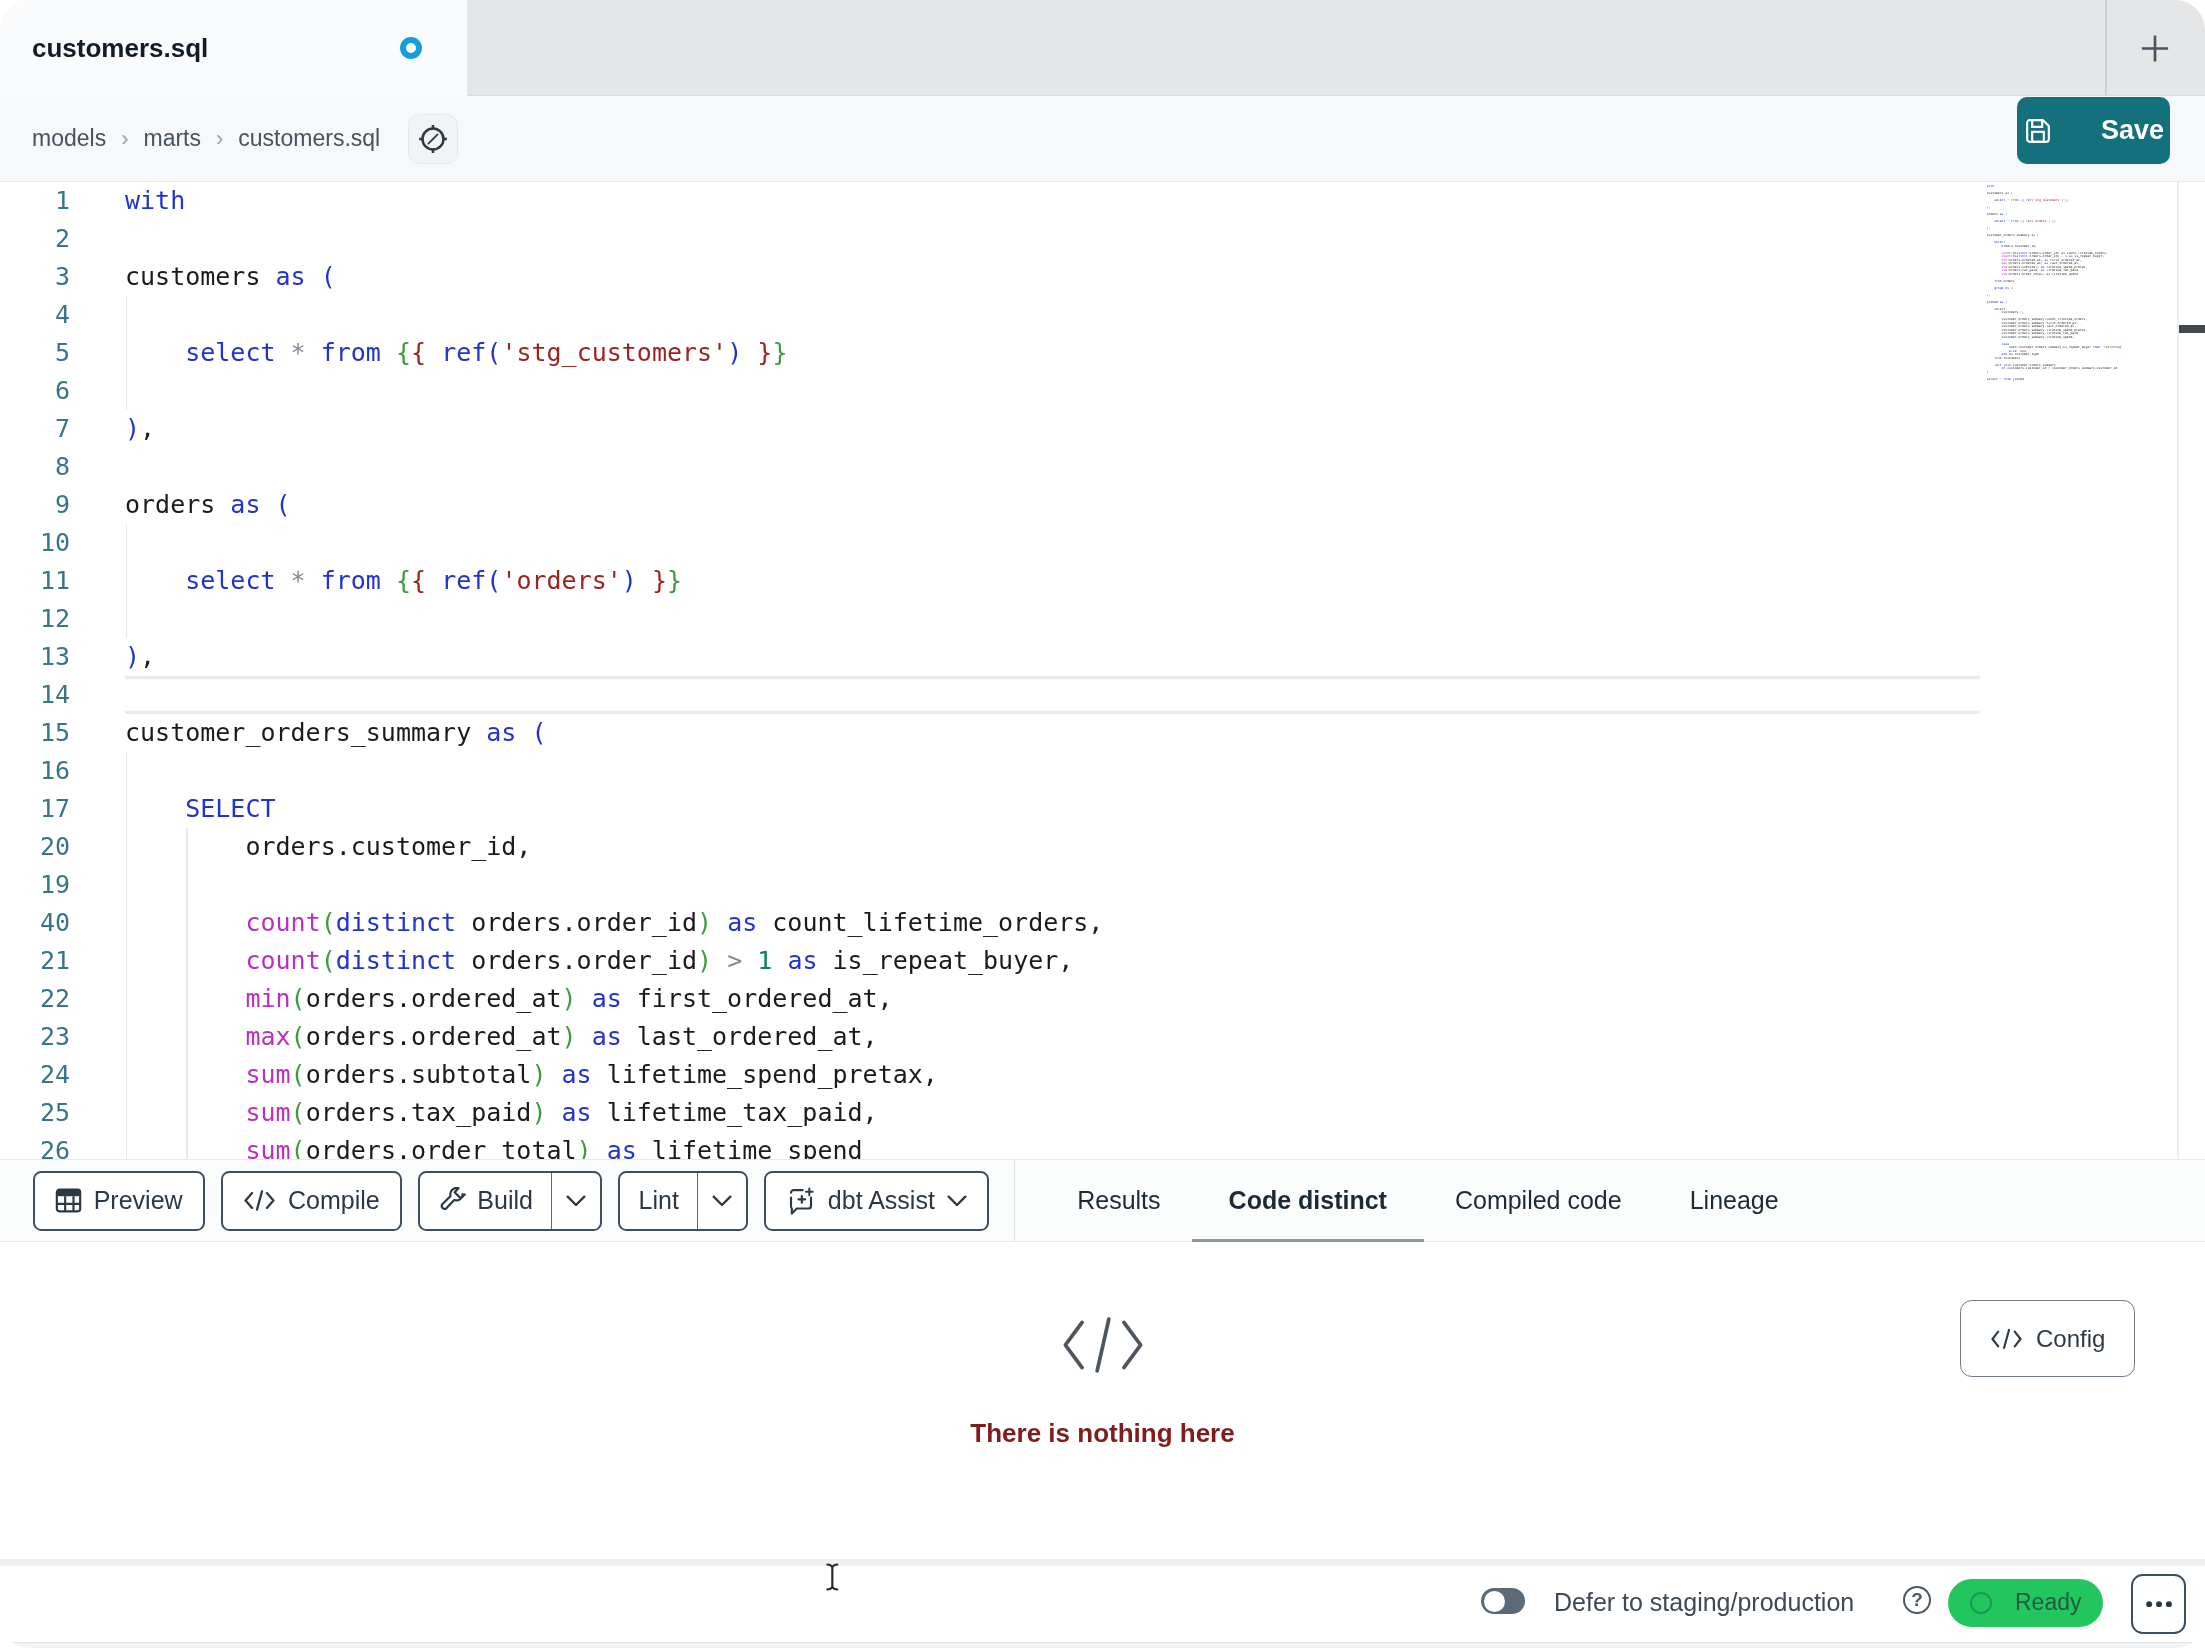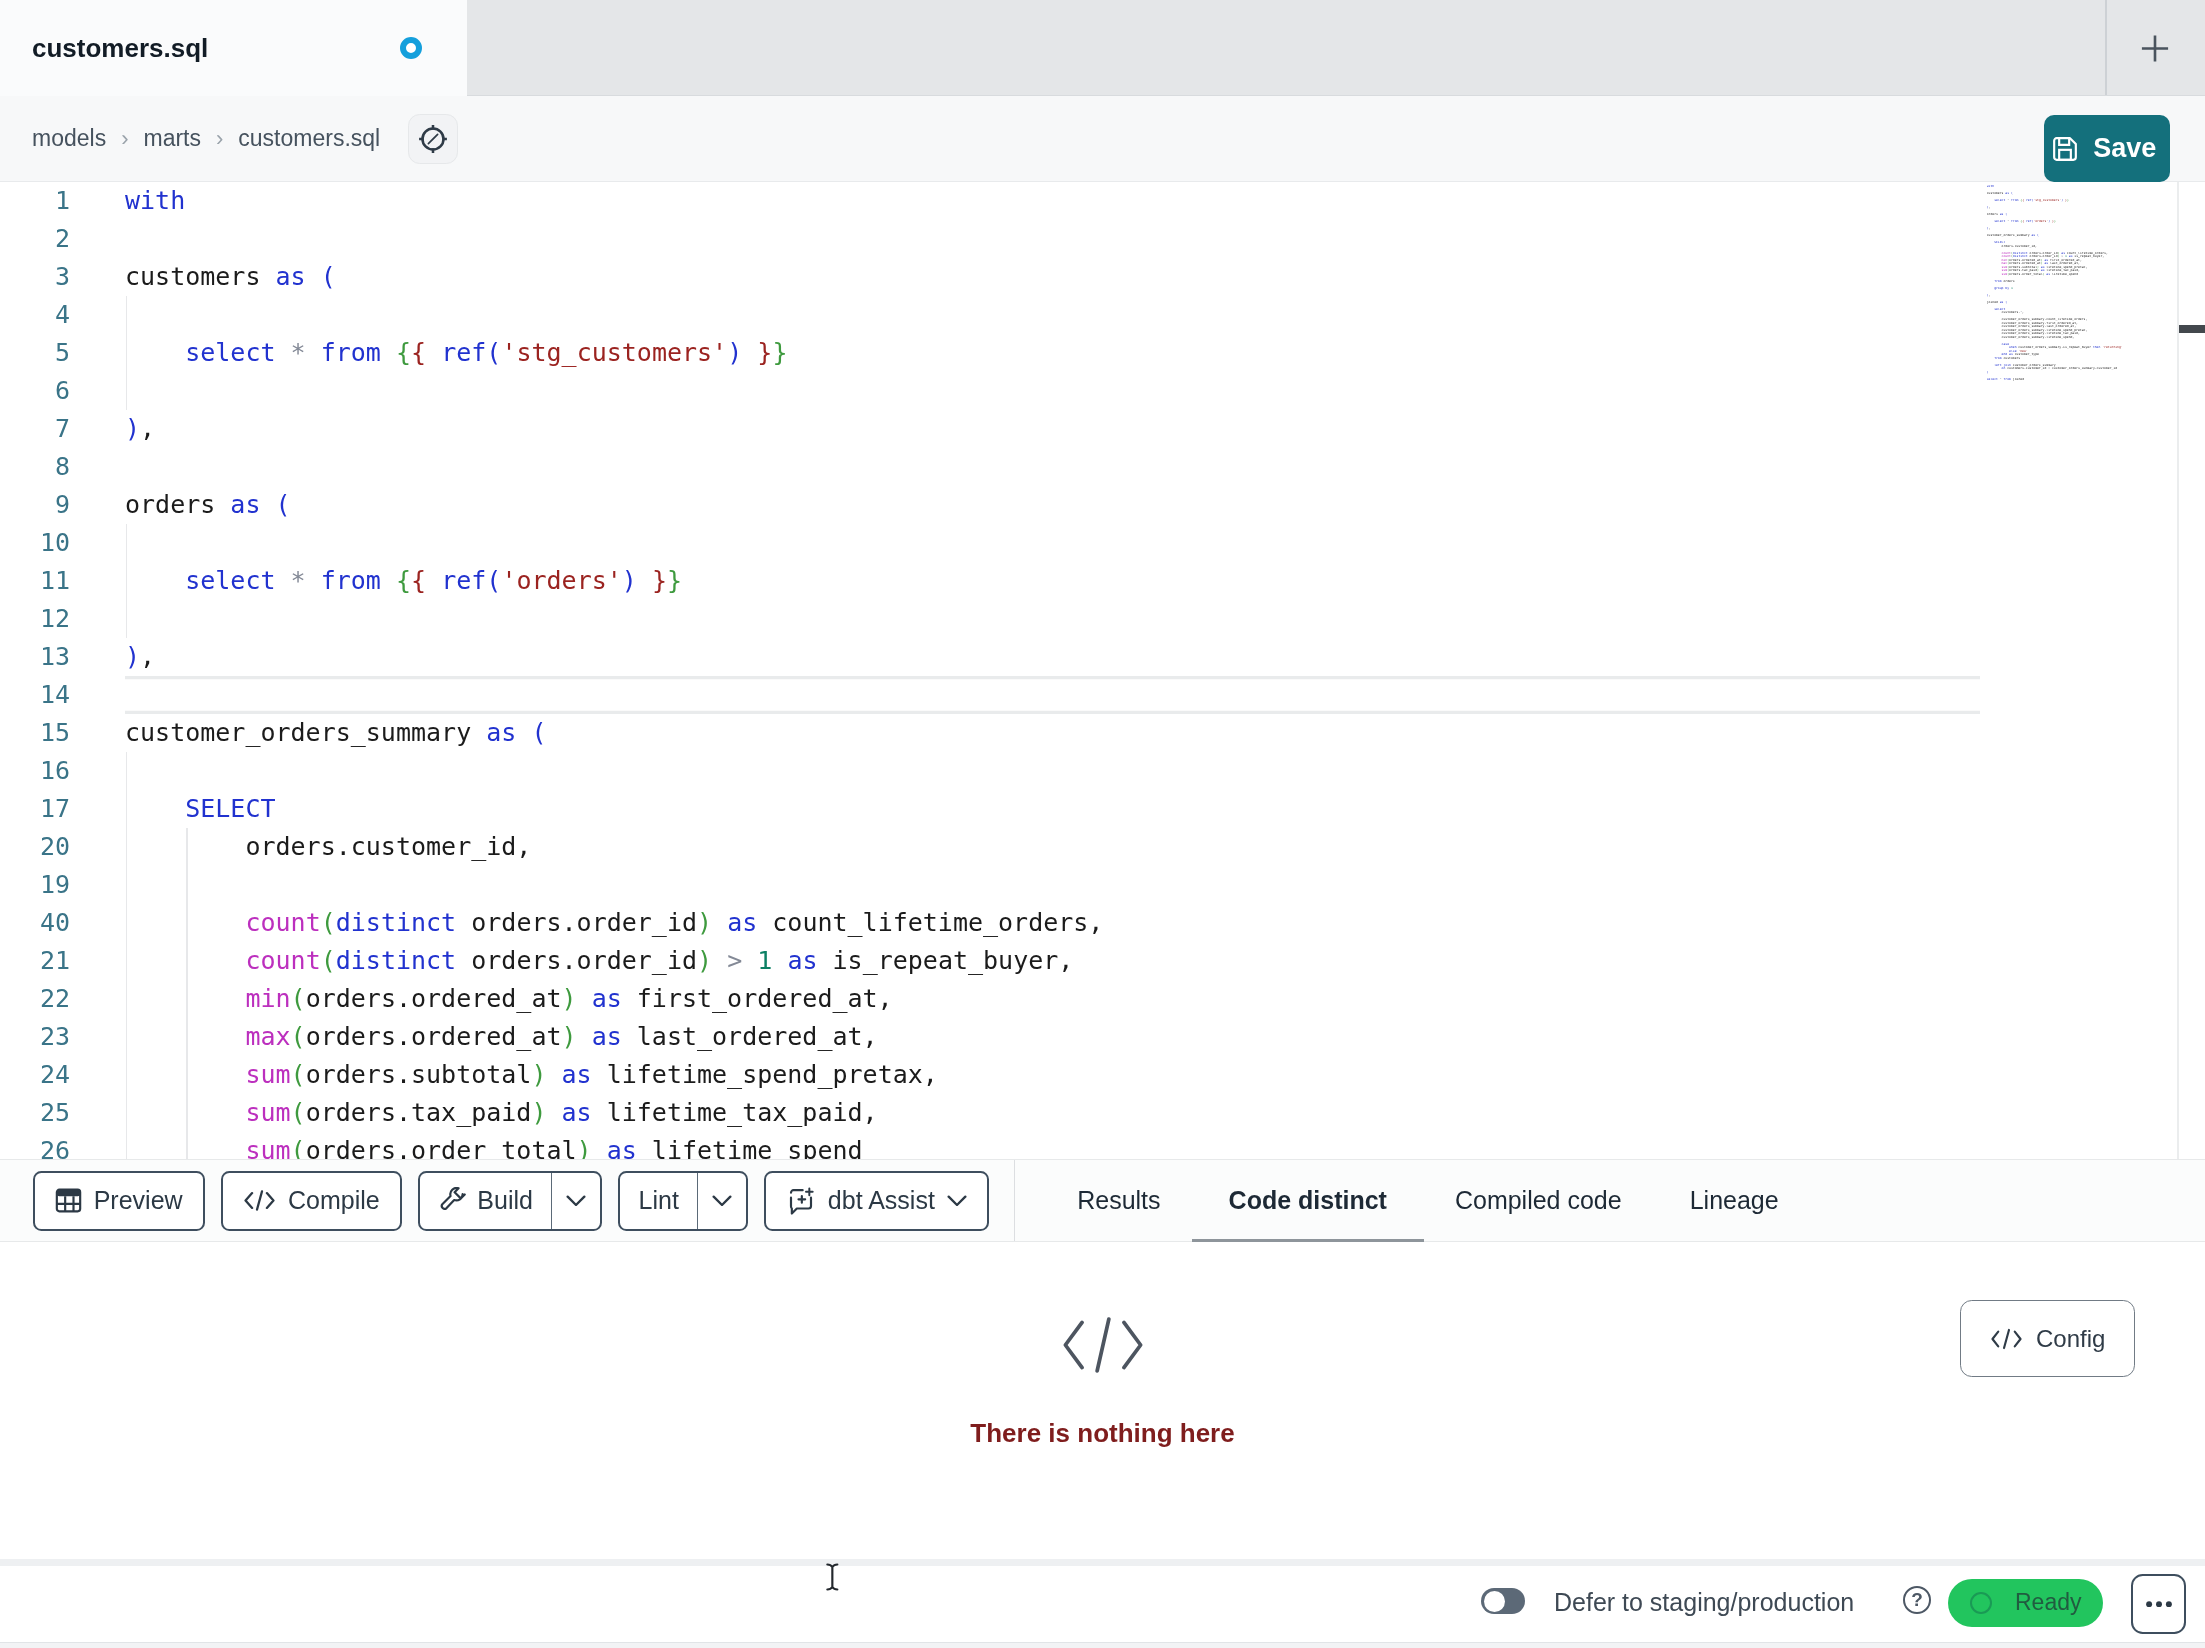--- a/index.html
+++ b/index.html
@@ -1,31 +1,31 @@
 <!DOCTYPE html>
 <html style="font-size:13.3px"><head>
 <meta charset="utf-8">
 <style>
   html,body{margin:0;padding:0;background:#fff;}
-  .app{position:relative;width:2205px;height:1648px;overflow:hidden;background:#fff;font-family:"Liberation Sans",sans-serif;}
+  .app{position:relative;width:2205px;height:1648px;overflow:hidden;background:#fff;font-family:"Liberation Sans",sans-serif;border-radius:30px;}
 
   
   .tabstrip{position:absolute;top:0;left:0;right:0;height:96px;background:#e4e6e8;border-bottom:0.8px solid #d8dbde;box-sizing:border-box;}
   .tab-active{position:absolute;left:0;top:0;width:467px;height:96px;background:#fafbfc;display:flex;align-items:center;padding:0 32px;box-sizing:border-box;}
   .tab-title{font-size:26px;font-weight:700;color:#121c26;}
   .tab-dot{position:absolute;left:400px;top:37px;width:10px;height:10px;border:6.7px solid #149fdc;border-radius:50%;background:#fff;}
   .newtab-divider{position:absolute;left:2105px;top:0;width:1.7px;height:95px;background:#cdd1d5;}
   .newtab-btn{position:absolute;left:2131px;top:24px;width:48px;height:48px;display:flex;align-items:center;justify-content:center;background:transparent;border:none;cursor:pointer;}
 
   
   .crumbrow{position:absolute;top:96px;left:0;right:0;height:86px;background:#f7f8f9;border-bottom:1.7px solid #e8eaec;box-sizing:border-box;}
   .crumbs{position:absolute;left:32px;top:0;height:100%;display:flex;align-items:center;gap:15px;font-size:23px;color:#46525e;}
   .crumb-sep{color:#9aa3ab;font-size:22px;}
   .compass-btn{position:absolute;left:408px;top:17.5px;width:50px;height:50px;border-radius:11.7px;background:#f2f3f5;border:1.7px solid #e6e8ea;display:flex;align-items:center;justify-content:center;box-sizing:border-box;cursor:pointer;}
-  .save-btn{position:absolute;right:35px;top:19px;width:126px;height:67px;border-radius:10px;background:#14707c;border:none;display:flex;align-items:center;justify-content:flex-start;gap:13.3px;color:#fff;font-size:27px;font-weight:600;font-family:"Liberation Sans",sans-serif;cursor:pointer;}
+  .save-btn{position:absolute;right:35px;top:1px;width:153px;height:67px;border-radius:10px;background:#14707c;border:none;display:flex;align-items:center;justify-content:space-between;gap:13.3px;color:#fff;font-size:27px;font-weight:600;font-family:"Liberation Sans",sans-serif;cursor:pointer;}
 
   
   .editor{position:absolute;top:182px;left:0;width:2205px;height:977px;background:#fff;overflow:hidden;}
   .gutter{position:absolute;left:0;top:0;width:125px;}
   .gutter .num{height:38px;line-height:38px;text-align:right;padding-right:55px;font-family:"DejaVu Sans Mono",monospace;font-size:25px;color:#3a7488;}
   .code{position:absolute;left:125px;top:0;width:1855px;}
   .code .line{position:relative;height:38px;line-height:38px;white-space:pre;font-family:"DejaVu Sans Mono",monospace;font-size:25px;color:#1b1b1b;}
   .code .line.active{box-shadow:inset 0 3.3px 0 #e9ebec, inset 0 -3.3px 0 #e9ebec;}
   .guide{position:absolute;top:0;bottom:0;width:1.7px;background:#e7e8ea;}
   .tk-kw{color:#2132cf;} .tk-fn{color:#bc2fbe;} .tk-str{color:#9b2320;} .tk-jj{color:#3e9a3e;} .tk-num{color:#0c8064;} .tk-op{color:#838996;}

